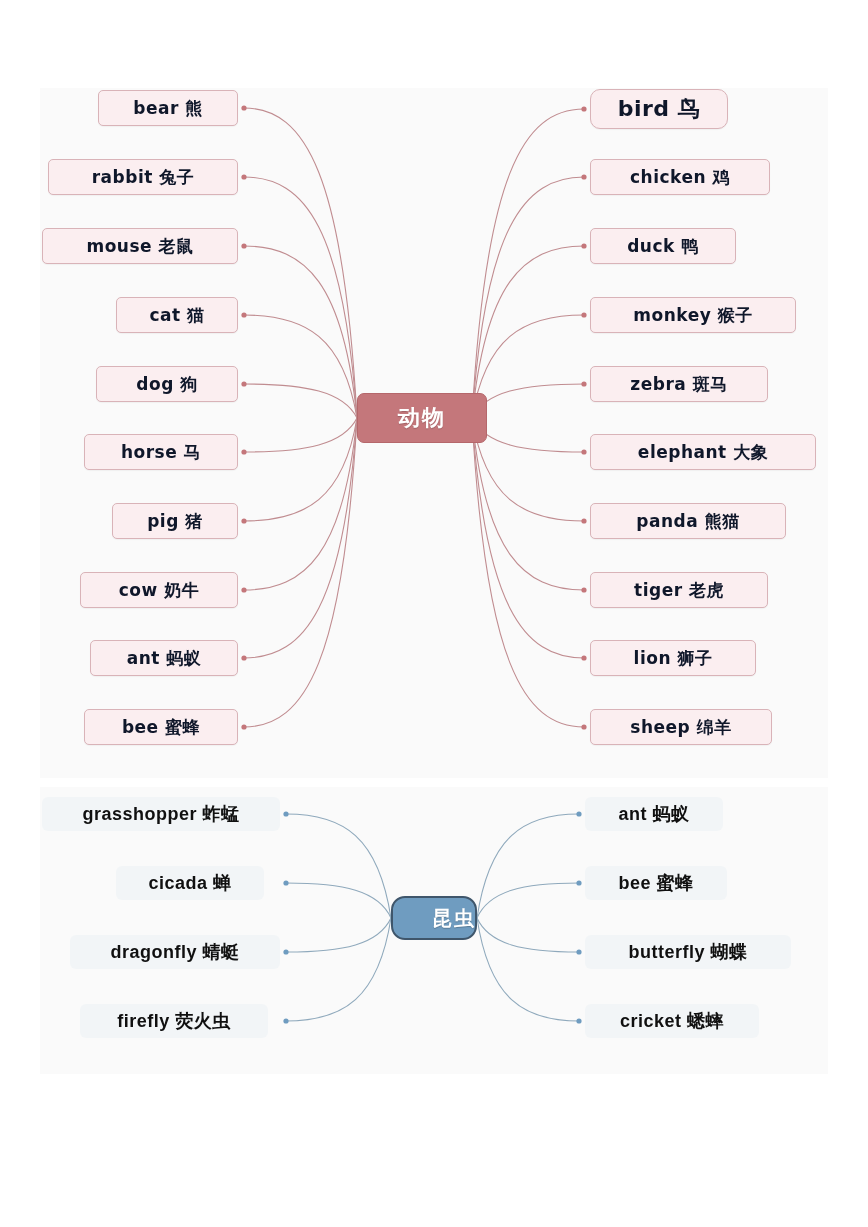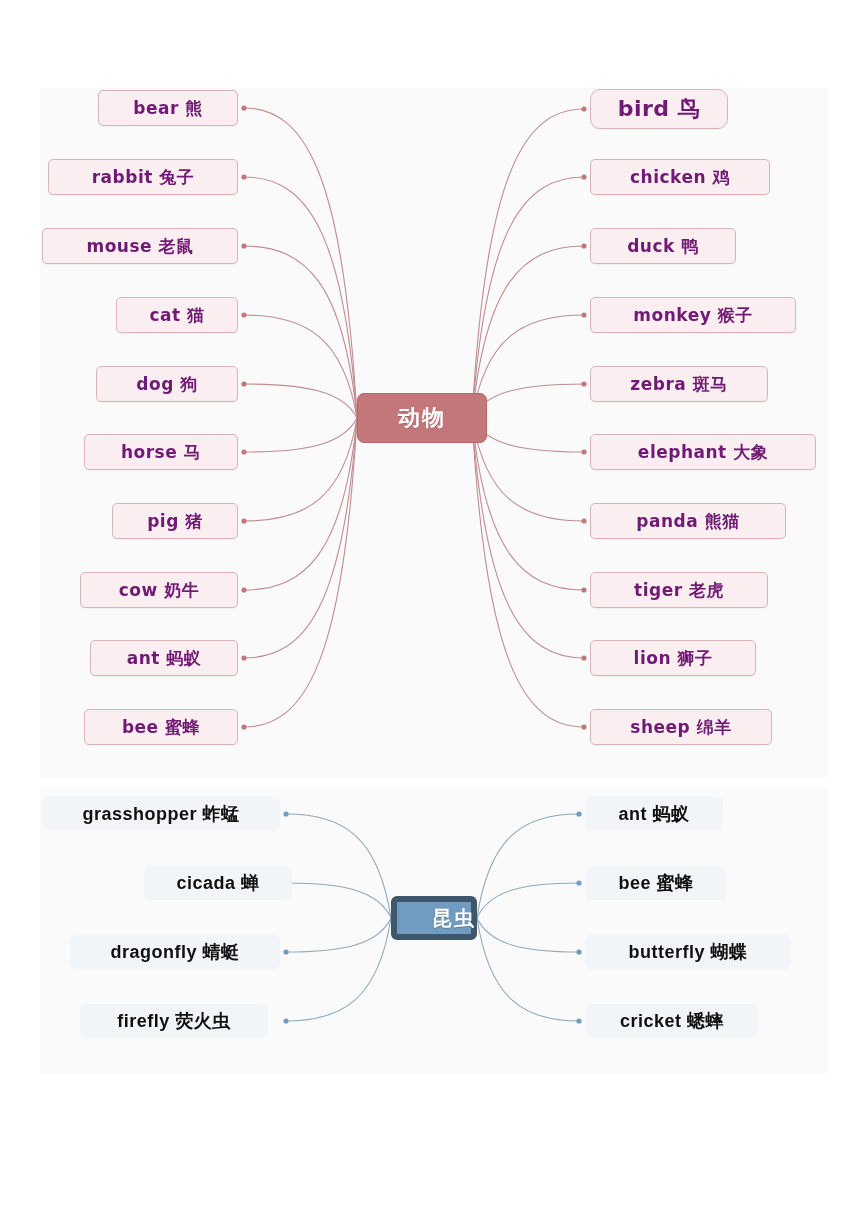--- a/index.html
+++ b/index.html
@@ -51,21 +51,21 @@
     justify-content: center;
     white-space: nowrap;
     letter-spacing: 0.5px;
   }
 
   
   .node.animal-leaf {
     background: #fbeef0;
     border: 1px solid #d9b3b8;
     border-radius: 5px;
-    color: #701a75;
+    color: #0f172a;
     font-weight: bold;
     font-size: 17px;
     height: 36px;
     box-shadow: 0 1px 1px rgba(0,0,0,0.04);
   }
   .node.animal-leaf.big {
     font-size: 22px;
     height: 40px;
   }
   .node.animal-root {
@@ -87,22 +87,22 @@
     border-color: #44586b;
     border-radius: 6px;
     color: #101010;
     font-weight: bold;
     font-size: 18px;
     height: 34px;
     font-family: "Liberation Sans", "DejaVu Sans", sans-serif;
   }
   .node.insect-root {
     background: #6f9cc0;
-    border: 6px solid #1d4ed8;
-    border-radius: 6px;
+    border: 2px solid #1d4ed8;
+    border-radius: 14px;
     color: #ffffff;
     font-weight: bold;
     font-size: 20px;
     height: 44px;
     letter-spacing: 2px;
     text-shadow: 0 1px 1px rgba(0,0,0,0.22);
     font-family: "Liberation Sans", "DejaVu Sans", sans-serif;
     padding-left: 40px;
   }
 
@@ -236,21 +236,21 @@
       <path d="M 539 96 C 482.9 96, 449.24 103.7, 437 131" fill="none" stroke="#8fa9bc" stroke-width="1.1"></path>
       <circle cx="539" cy="96" r="2.6" fill="#6f9cc0"></circle>
       <path d="M 539 165 C 482.9 165, 449.24 157.52, 437 131" fill="none" stroke="#8fa9bc" stroke-width="1.1"></path>
       <circle cx="539" cy="165" r="2.6" fill="#6f9cc0"></circle>
       <path d="M 539 234 C 482.9 234, 449.24 211.34, 437 131" fill="none" stroke="#8fa9bc" stroke-width="1.1"></path>
       <circle cx="539" cy="234" r="2.6" fill="#6f9cc0"></circle>
     </svg>
 <div class="node insect-leaf" style="left: 2px; top: 10px; width: 238px; height: 34px; background: rgb(242, 245, 247); border-color: rgb(68, 88, 107);">
       <span class="node-label">grasshopper  蚱蜢</span>
     </div>
-    <div class="node insect-leaf" style="left: 104px; top: 79px; width: 148px; height: 34px; background: rgb(242, 245, 247); border-color: rgb(68, 88, 107);">
+    <div class="node insect-leaf" style="left: 76px; top: 79px; width: 148px; height: 34px; background: rgb(242, 245, 247); border-color: rgb(68, 88, 107);">
       <span class="node-label">cicada  蝉</span>
     </div>
     <div class="node insect-leaf" style="left: 30px; top: 148px; width: 210px; height: 34px; background: rgb(242, 245, 247); border-color: rgb(68, 88, 107);">
       <span class="node-label">dragonfly  蜻蜓</span>
     </div>
     <div class="node insect-leaf" style="left: 40px; top: 217px; width: 188px; height: 34px; background: rgb(242, 245, 247); border-color: rgb(68, 88, 107);">
       <span class="node-label">firefly  荧火虫</span>
     </div>
     <div class="node insect-leaf" style="left: 545px; top: 10px; width: 138px; height: 34px; background: rgb(242, 245, 247); border-color: rgb(68, 88, 107);">
       <span class="node-label">ant  蚂蚁</span>

